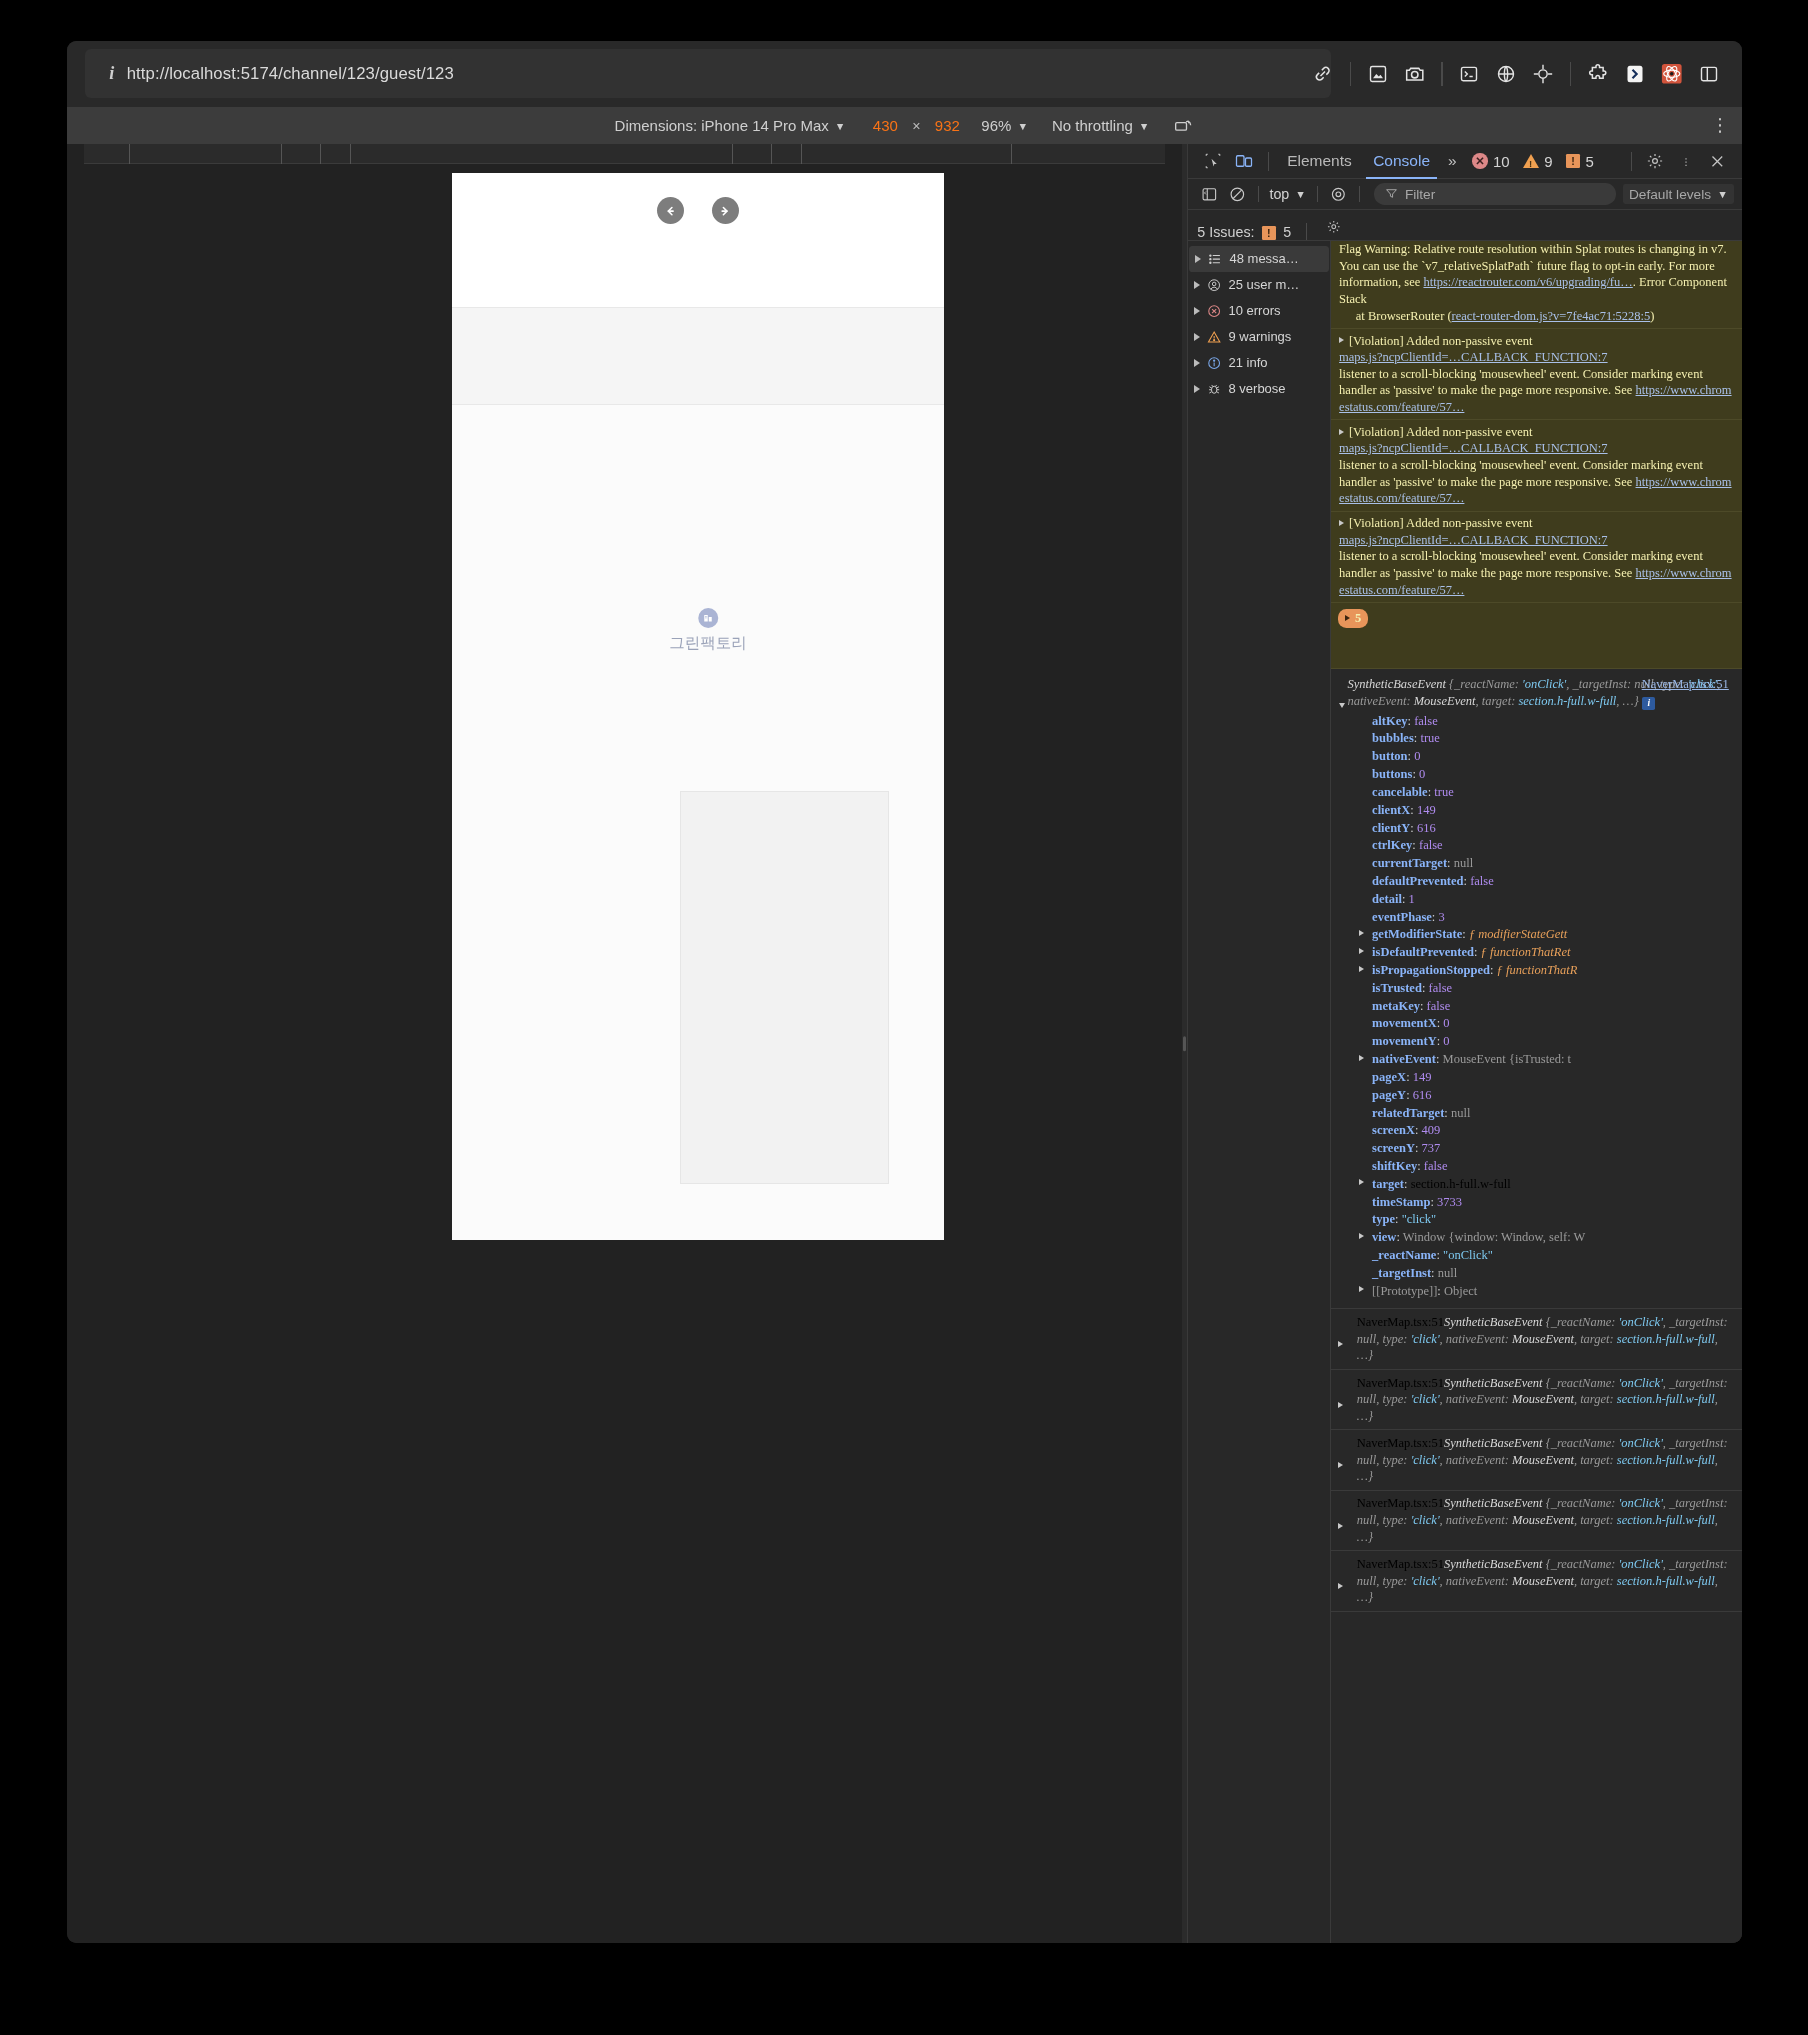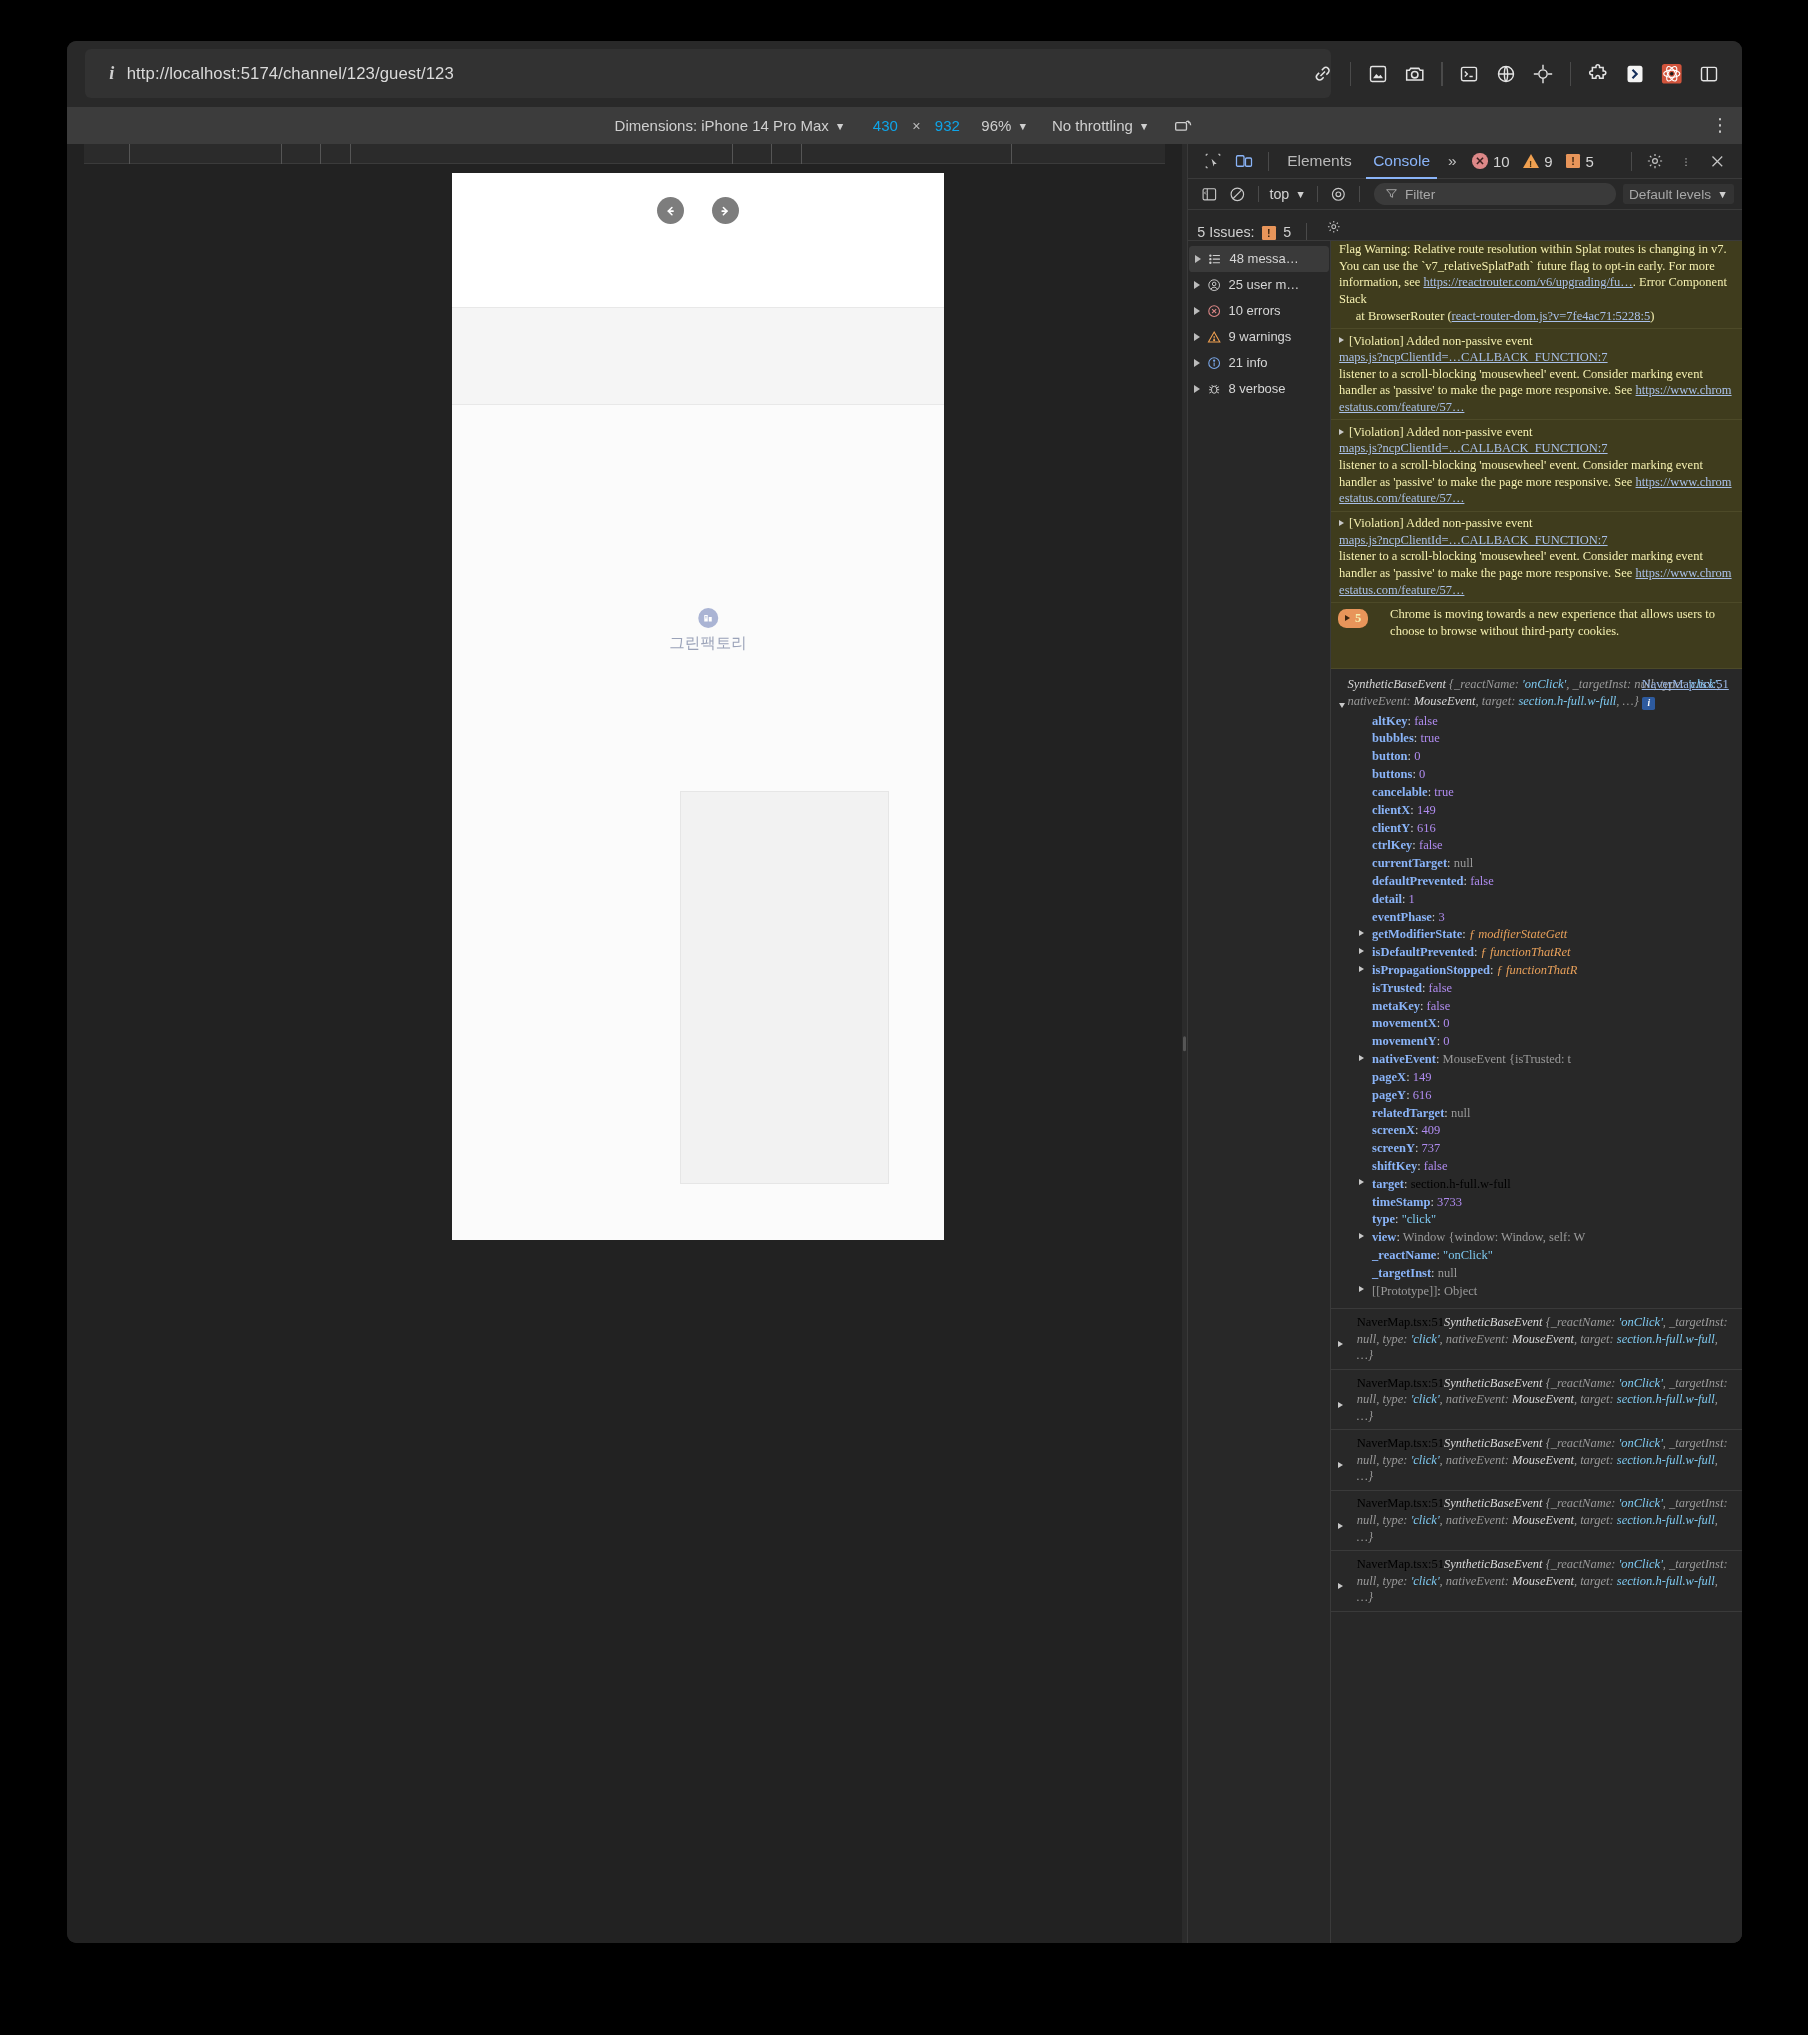--- a/index.html
+++ b/index.html
@@ -79,21 +79,21 @@
     color: #cfcfcf;
     font-size: 15px;
   }
   .dev-center {
     position: absolute; left: 0; right: 0;
     display: flex; align-items: center; justify-content: center; gap: 0;
   }
   .dev-item { display: flex; align-items: center; color: #cfcfcf; font-size: 15px; white-space: nowrap; }
   .caret { font-size: 10.7px; margin-left: 6px; color: #cfcfcf; }
   .gap-a { width: 27.4px; } .gap-b { width: 21.5px; } .gap-c { width: 24px; }
-  .dim-input { color: #0ea5e9; }
+  .dim-input { color: #f97316; }
   .times { color: #bdbdbd; margin: 0 14.3px; font-size: 14.3px; }
   .rotate-ico { margin-left: 25px; color: #cfcfcf; display: flex; align-items: center; }
   .dev-kebab {
     position: absolute; right: 13px;
     color: #cfcfcf; font-size: 18px; line-height: 0.6;
     letter-spacing: 0; text-align: center; width: 18px;
   }
   .dev-kebab span { display: block; }
 
   
@@ -681,21 +681,20 @@
         <div class="console" id="console-log">
             <div class="msg warn" style="margin-top:-20px"><br><span>Flag Warning: Relative route resolution within Splat routes is changing in v7. You can use the `v7_relativeSplatPath` future flag to opt-in early. For more information, see </span><a class="link">https://reactrouter.com/v6/upgrading/fu…</a><span>. Error Component Stack</span><br><span style="padding-left:16.7px">at BrowserRouter (</span><a class="link">react-router-dom.js?v=7fe4ac71:5228:5</a><span>)</span></div>
             <div class="msg warn"><span class="arrow-r"></span><span>[Violation] Added non-passive event</span><br><a class="link">maps.js?ncpClientId=…CALLBACK_FUNCTION:7</a><br><span>listener to a scroll-blocking 'mousewheel' event. Consider marking event handler as 'passive' to make the page more responsive. See </span><a class="link">https://www.chromestatus.com/feature/57…</a></div>
             <div class="msg warn"><span class="arrow-r"></span><span>[Violation] Added non-passive event</span><br><a class="link">maps.js?ncpClientId=…CALLBACK_FUNCTION:7</a><br><span>listener to a scroll-blocking 'mousewheel' event. Consider marking event handler as 'passive' to make the page more responsive. See </span><a class="link">https://www.chromestatus.com/feature/57…</a></div>
             <div class="msg warn"><span class="arrow-r"></span><span>[Violation] Added non-passive event</span><br><a class="link">maps.js?ncpClientId=…CALLBACK_FUNCTION:7</a><br><span>listener to a scroll-blocking 'mousewheel' event. Consider marking event handler as 'passive' to make the page more responsive. See </span><a class="link">https://www.chromestatus.com/feature/57…</a></div>
             <div class="msg warn" style="min-height:66px">
               <span class="cookie-badge">
                 <span class="ar"></span>
                 <span>5</span>
               </span>
-              <div class="cookie-body">Chrome is moving towards a new experience that allows users to choose to browse without third-party cookies.</div>
             </div>
             <div class="msg">
               <div class="obj-head"><span class="src">NaverMap.tsx:51</span><span class="expander arrow-d"></span><span class="cls">SyntheticBaseEvent</span><span class="gry"> {</span><span class="gry">_reactName</span><span class="gry">: </span><span class="str">'onClick'</span><span class="gry">, </span><span class="gry">_targetInst</span><span class="gry">: </span><span class="gry">null</span><span class="gry">, </span><span class="gry">type</span><span class="gry">: </span><span class="str">'click'</span><span class="gry">, </span><span class="gry">nativeEvent</span><span class="gry">: </span><span class="cls">MouseEvent</span><span class="gry">, </span><span class="gry">target</span><span class="gry">: </span><span class="str">section.h-full.w-full</span><span class="gry">, …}</span><span class="infobadge">i</span></div>
               <div class="obj-props">
                 <div class="prop-row"><span class="prop">altKey</span><span class="gry" style="font-style:normal;color:#cfcfcf">: </span><span class="boolv">false</span></div>
                 <div class="prop-row"><span class="prop">bubbles</span><span class="gry" style="font-style:normal;color:#cfcfcf">: </span><span class="boolv">true</span></div>
                 <div class="prop-row"><span class="prop">button</span><span class="gry" style="font-style:normal;color:#cfcfcf">: </span><span class="num">0</span></div>
                 <div class="prop-row"><span class="prop">buttons</span><span class="gry" style="font-style:normal;color:#cfcfcf">: </span><span class="num">0</span></div>
                 <div class="prop-row"><span class="prop">cancelable</span><span class="gry" style="font-style:normal;color:#cfcfcf">: </span><span class="boolv">true</span></div>
                 <div class="prop-row"><span class="prop">clientX</span><span class="gry" style="font-style:normal;color:#cfcfcf">: </span><span class="num">149</span></div>

